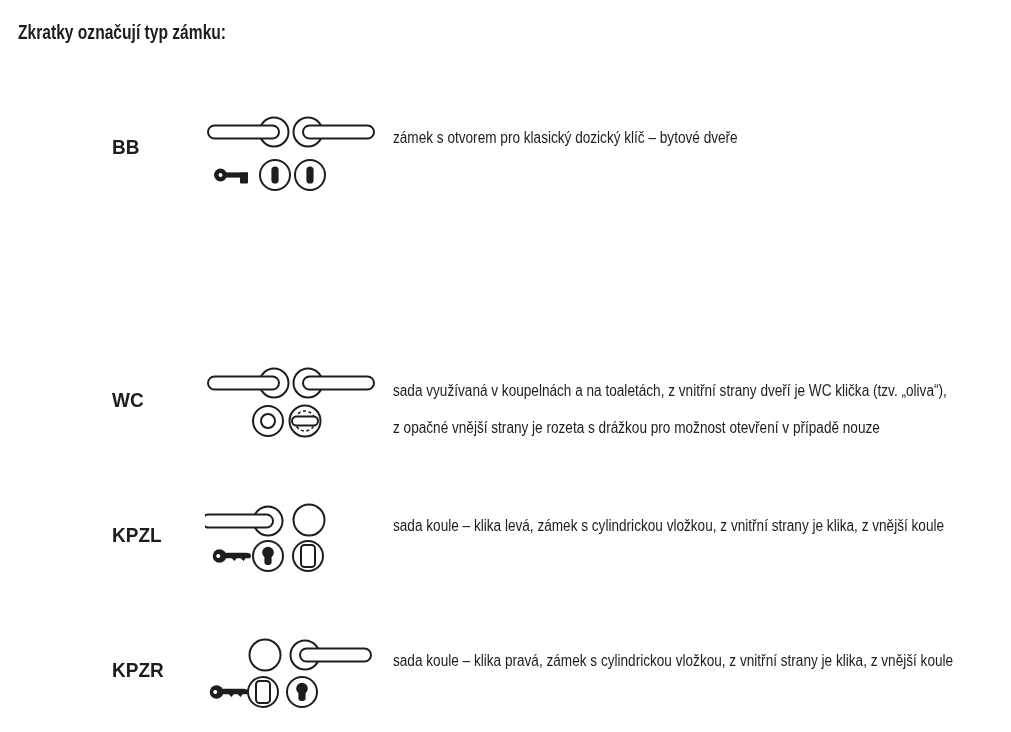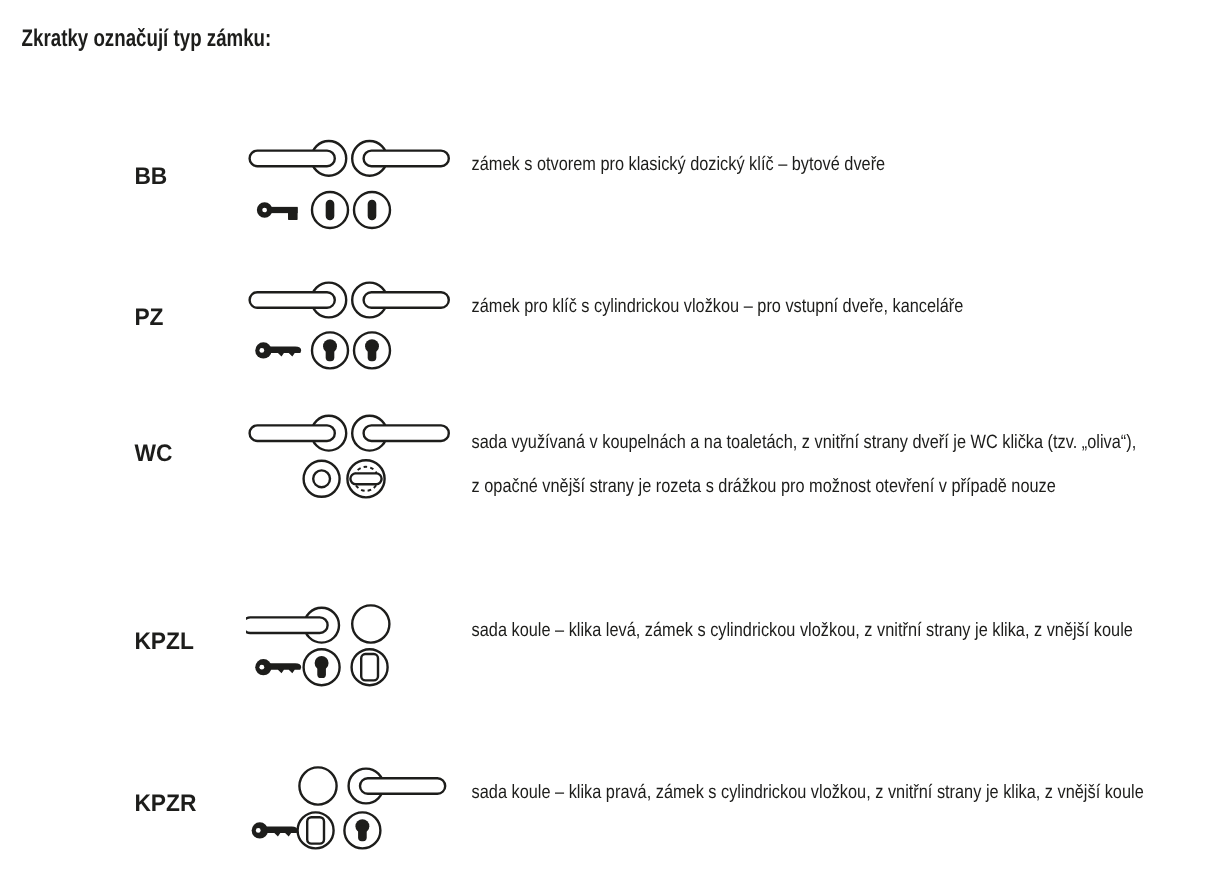--- a/index.html
+++ b/index.html
@@ -88,35 +88,22 @@
       <use href="#sym-handle-right" x="103" y="18"></use>
       <use href="#sym-key-classic" x="10" y="61"></use>
       <use href="#sym-rosette-bb" x="70" y="61"></use>
       <use href="#sym-rosette-bb" x="105" y="61"></use>
     </svg>
     <div class="desc">
       <div>zámek s otvorem pro klasický dozický klíč – bytové dveře</div>
     </div>
   </div>
 
-  <div class="row" style="top:232px">
-    <div class="code">PZ</div>
-    <svg class="icons" width="170" height="86" viewBox="0 0 170 86">
-      <use href="#sym-handle-left" x="69" y="18"></use>
-      <use href="#sym-handle-right" x="103" y="18"></use>
-      <use href="#sym-key-modern" x="8" y="60"></use>
-      <use href="#sym-rosette-pz" x="70" y="60"></use>
-      <use href="#sym-rosette-pz" x="105" y="60"></use>
-    </svg>
-    <div class="desc">
-      <div>zámek pro klíč s cylindrickou vložkou – pro vstupní dveře, kanceláře</div>
-    </div>
-  </div>
 
-  <div class="row" style="top:345px">
+  <div class="row" style="top:367px">
     <div class="code">WC</div>
     <svg class="icons" width="170" height="86" viewBox="0 0 170 86">
       <use href="#sym-handle-left" x="69" y="16"></use>
       <use href="#sym-handle-right" x="103" y="16"></use>
       <use href="#sym-rosette-ring" x="63" y="54"></use>
       <use href="#sym-rosette-oliva" x="100" y="54"></use>
     </svg>
     <div class="desc">
       <div>sada využívaná v koupelnách a na toaletách, z vnitřní strany dveří je WC klička (tzv. „oliva“),</div>
       <div>z opačné vnější strany je rozeta s drážkou pro možnost otevření v případě nouze</div>

